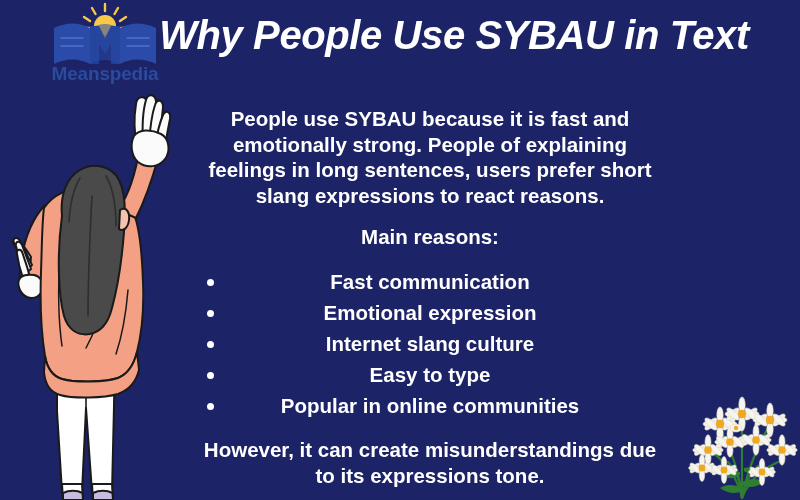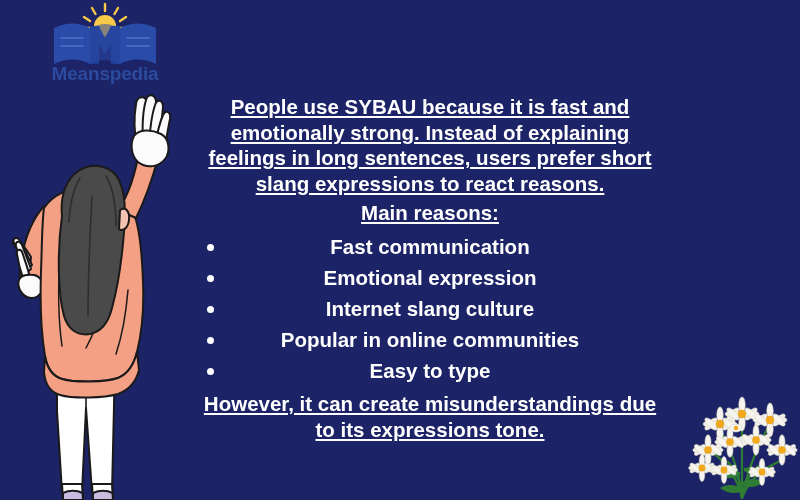--- a/index.html
+++ b/index.html
@@ -71,22 +71,21 @@
     left: 168px;
     top: 90px;
     width: 524px;
     text-align: center;
     color: #ffffff;
     font-size: 20.5px;
     font-weight: bold;
     line-height: 25.6px;
   }
   #content p {
-    margin: 4px;
-    text-decoration: underline;
+    margin: 16px;
   }
   .intro-line { display: block; }
   #reasons-heading {
     margin: 0;
     line-height: 25.6px;
   }
   #bullet-list {
     list-style: none;
     margin: 5px;
     padding: 0;
@@ -161,35 +160,36 @@
       <g stroke="#6f93e0" stroke-width="1.6" opacity="0.55" stroke-linecap="round">
         <line x1="15" y1="36" x2="37" y2="36"></line>
         <line x1="15" y1="44" x2="37" y2="44"></line>
         <line x1="81" y1="36" x2="103" y2="36"></line>
         <line x1="81" y1="44" x2="103" y2="44"></line>
       </g>
     </svg>
     <div id="logo-text">Meanspedia</div>
   </div>
 
+  <div id="title">Why People Use SYBAU in Text</div>
 
   <div id="content">
     <p>
       <span class="intro-line">People use SYBAU because it is fast and</span>
-      <span class="intro-line">emotionally strong. Instead of explaining</span>
+      <span class="intro-line">emotionally strong. People of explaining</span>
       <span class="intro-line">feelings in long sentences, users prefer short</span>
       <span class="intro-line">slang expressions to react reasons.</span>
     </p>
     <p id="reasons-heading">Main reasons:</p>
     <ul id="bullet-list">
       <li>Fast communication</li>
       <li>Emotional expression</li>
       <li>Internet slang culture</li>
+      <li>Easy to type</li>
       <li>Popular in online communities</li>
-      <li>Easy to type</li>
     </ul>
     <p id="outro">
       <span class="intro-line">However, it can create misunderstandings due</span>
       <span class="intro-line">to its expressions tone.</span>
     </p>
   </div>
 
   <svg id="woman" viewBox="0 0 185 414">
     <g stroke="#1a1a1a" stroke-width="2" stroke-linejoin="round" stroke-linecap="round">
 

